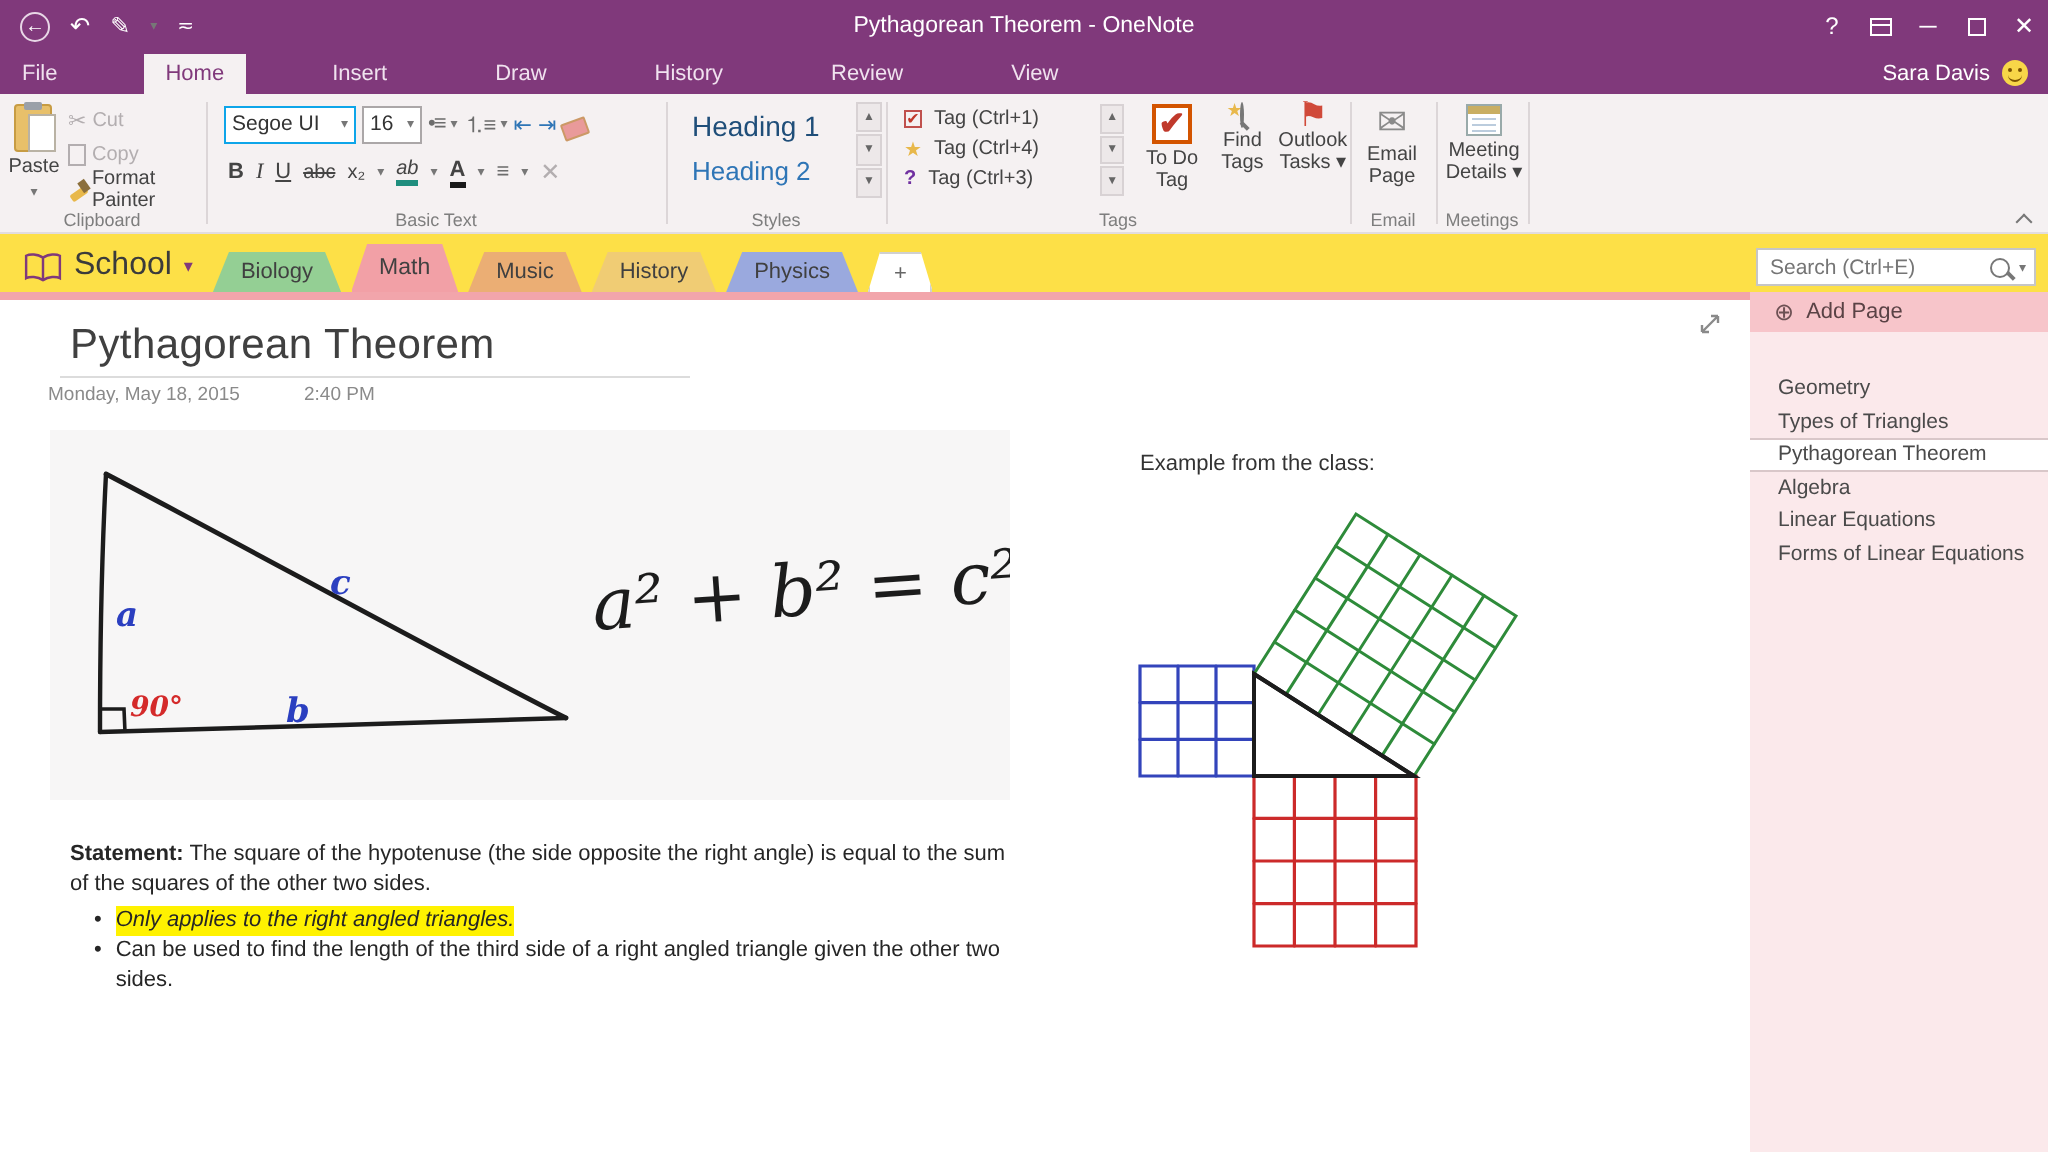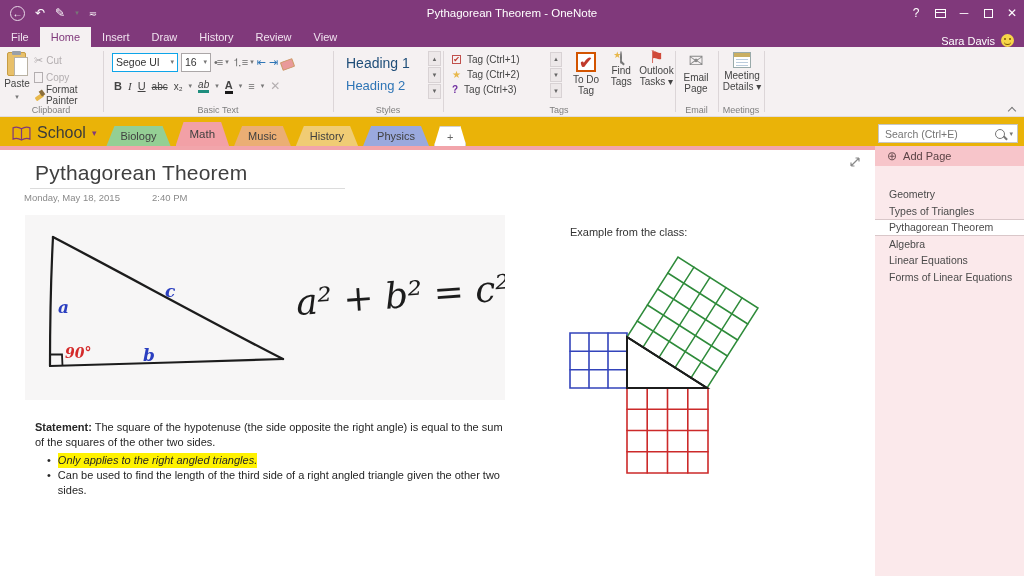--- a/index.html
+++ b/index.html
@@ -13,21 +13,21 @@
   .qat .ic { cursor:pointer; display:inline-flex; align-items:center; justify-content:center; }
   .back-circle { width:15px; height:15px; border:1px solid #E8D7E7; border-radius:50%; font-size:10px; line-height:13px; text-align:center; }
   .win-title { position:absolute; left:0; right:0; text-align:center; font-size:11.5px; color:#fff; pointer-events:none; }
   .winctl { margin-left:auto; display:flex; align-items:center; gap:0; height:100%; }
   .winctl .wbtn { width:24px; height:100%; display:flex; align-items:center; justify-content:center; font-size:12px; cursor:pointer; }
   .ribbon-display-box { width:11px; height:9px; border:1px solid #fff; position:relative; }
   .ribbon-display-box::after { content:""; position:absolute; left:0; top:2px; right:0; border-top:1px solid #fff; }
   .maxi-box { width:9px; height:9px; border:1px solid #fff; }
 
   
-  .tabrow { position:absolute; left:0; top:26px; width:1024px; height:21px; background:#80397B; display:flex; align-items:flex-end; }
+  .tabrow { position:absolute; left:0; top:26px; width:1024px; height:21px; background:#80397B; display:flex; align-items:center;gap:32px; }
   .rtab { font-size:11px; color:#F0E2EF; padding:4px 11px 4px 11px; cursor:pointer; }
   .rtab.active { background:#F5F1F2; color:#80397B; }
   .useracct { margin-left:auto; display:flex; align-items:center; gap:6px; padding-right:10px; color:#fff; font-size:11px; }
   .smiley { width:13px; height:13px; background:#F7D648; border-radius:50%; position:relative; }
   .smiley::before { content:""; position:absolute; left:3px; top:4px; width:2px; height:2px; background:#7a5200; border-radius:50%; box-shadow:5px 0 0 #7a5200; }
   .smiley::after { content:""; position:absolute; left:3px; top:6px; width:7px; height:4px; border-bottom:1.4px solid #7a5200; border-radius:0 0 7px 7px; }
 
   
   .ribbon { position:absolute; left:0; top:47px; width:1024px; height:70px; background:#F5F1F2; border-bottom:1px solid #E2DDDE; display:flex; }
   .rgroup { position:relative; height:100%; padding:2px 2px 13px 2px; display:flex; }
@@ -92,21 +92,21 @@
   .findtags-ic .st { position:absolute; left:-7px; top:-2px; color:#E8B84B; font-size:9px; }
   .flag-ic { color:#D04A3A; font-size:17px; }
   .envelope-ic { color:#8a8a8a; font-size:18px; line-height:18px; }
   .calendar-ic { width:18px; height:16px; border:1px solid #9aa; background:#fff; position:relative; }
   .calendar-ic::before { content:""; position:absolute; left:0; right:0; top:0; height:4px; background:#C9AE62; }
   .calendar-ic::after { content:""; position:absolute; left:2px; top:6px; width:12px; height:8px; background:repeating-linear-gradient(#bcd 0 1px, transparent 1px 3px); }
   .collapse-chevron { position:absolute; right:8px; bottom:3px; width:7px; height:7px; cursor:pointer; }
   .collapse-chevron::before { content:""; position:absolute; left:0; top:2px; width:5px; height:5px; border-top:1.5px solid #777; border-left:1.5px solid #777; transform:rotate(45deg); }
 
   
-  .navbar { position:absolute; left:0; top:117px; width:1024px; height:29px; background:#eab308; display:flex; align-items:flex-end; }
+  .navbar { position:absolute; left:0; top:117px; width:1024px; height:29px; background:#fde047; display:flex; align-items:flex-end; }
   .nbleft { display:flex; align-items:center; gap:6px; padding:0 10px 4px 12px; }
   .school-lbl { font-size:16px; color:#3B3B3B; font-weight:300; }
   .nb-dd { font-size:9px; color:#80397B; }
   .sectabs { display:flex; align-items:flex-end; gap:5px; height:100%;margin-top:19px; }
   .sectab { height:20px; padding:3px 14px 3px 14px; font-size:11px; color:#404040; display:flex; align-items:center; cursor:pointer; clip-path:polygon(8px 0, calc(100% - 8px) 0, 100% 100%, 0 100%); }
   .sectab.active { height:24px; font-size:11.5px; }
   .sectab.plus { background:#fff; border:1px solid #D0D0D0; border-bottom:none; color:#666; padding:3px 12px; clip-path:polygon(6px 0, calc(100% - 6px) 0, 100% 100%, 0 100%); }
   .searchbox { position:absolute; right:6px; top:7px; width:140px; height:19px; background:#fff; border:1px solid #C6C6C6; display:flex; align-items:center; padding:0 4px 0 6px; gap:4px; }
   .searchbox input { border:none; outline:none; flex:1; font-size:10.5px; color:#777; font-family:"Liberation Sans",sans-serif; width:90px; background:transparent; }
   .accentline { position:absolute; left:0; top:146px; width:1024px; height:4px; background:#F2A5AB; }
@@ -260,21 +260,21 @@
     </div>
 
     <div class="rgroup" style="width:232px;">
       <div class="taglist">
         <div class="tagrow">
           <span class="tag-check">✔</span>
           <span>Tag (Ctrl+1)</span>
         </div>
         <div class="tagrow">
           <span class="tag-star">★</span>
-          <span>Tag (Ctrl+2)</span>
+          <span>Tag (Ctrl+4)</span>
         </div>
         <div class="tagrow">
           <span class="tag-q">?</span>
           <span>Tag (Ctrl+3)</span>
         </div>
       </div>
       <div class="scrollcol" style="height:46px; margin-top:3px;">
         <span class="sbtn">▲</span>
         <span class="sbtn">▼</span>
         <span class="sbtn">▼</span>

